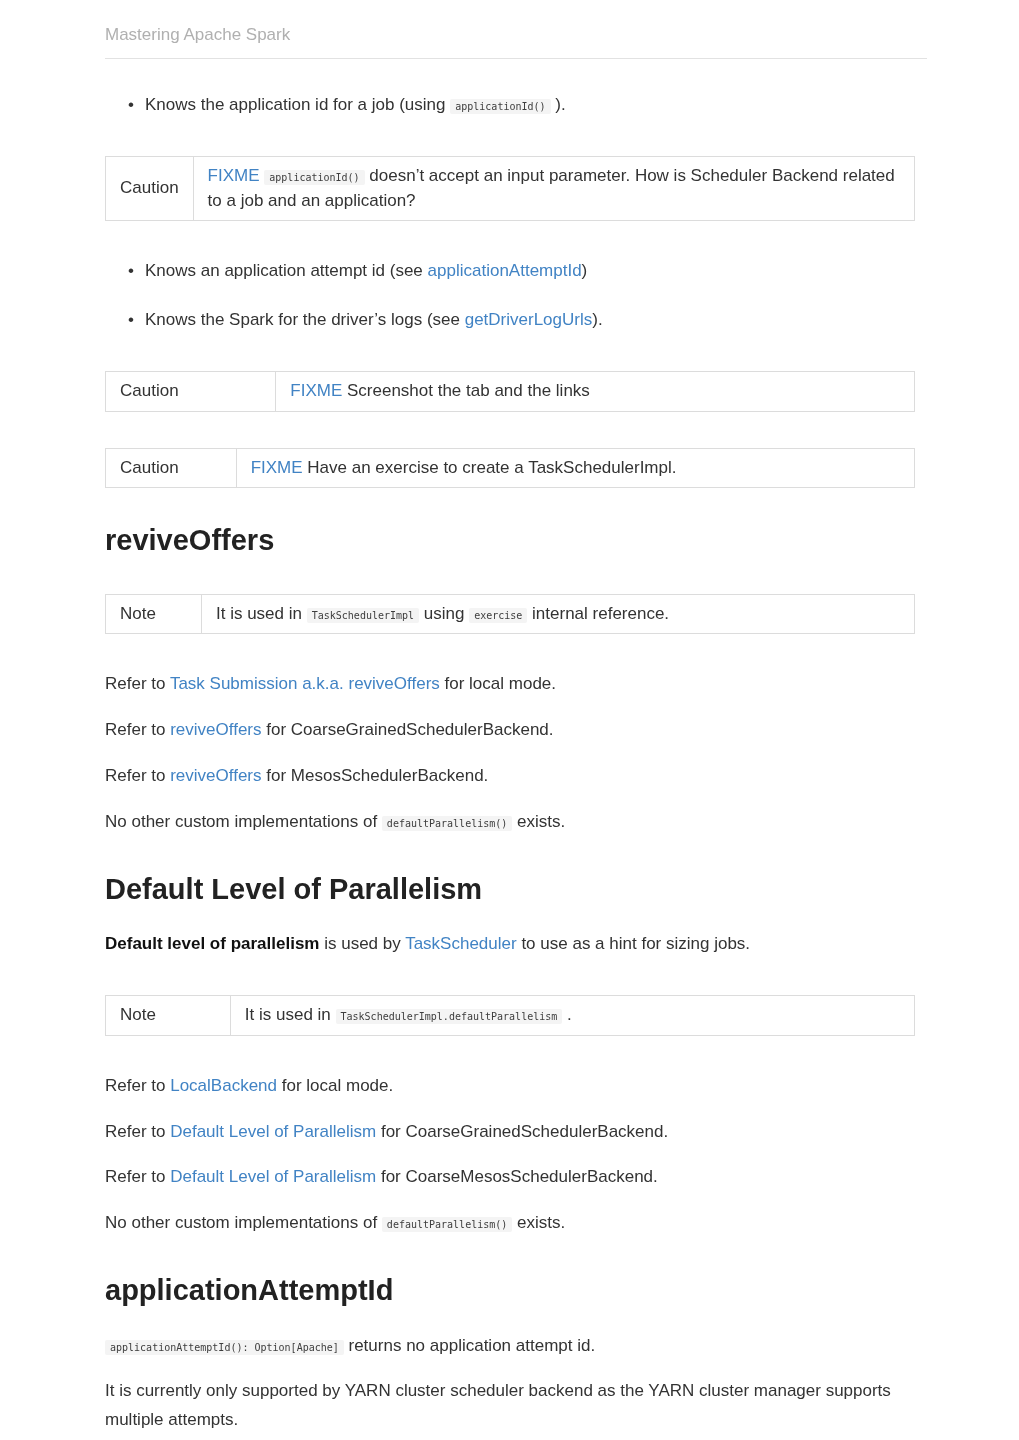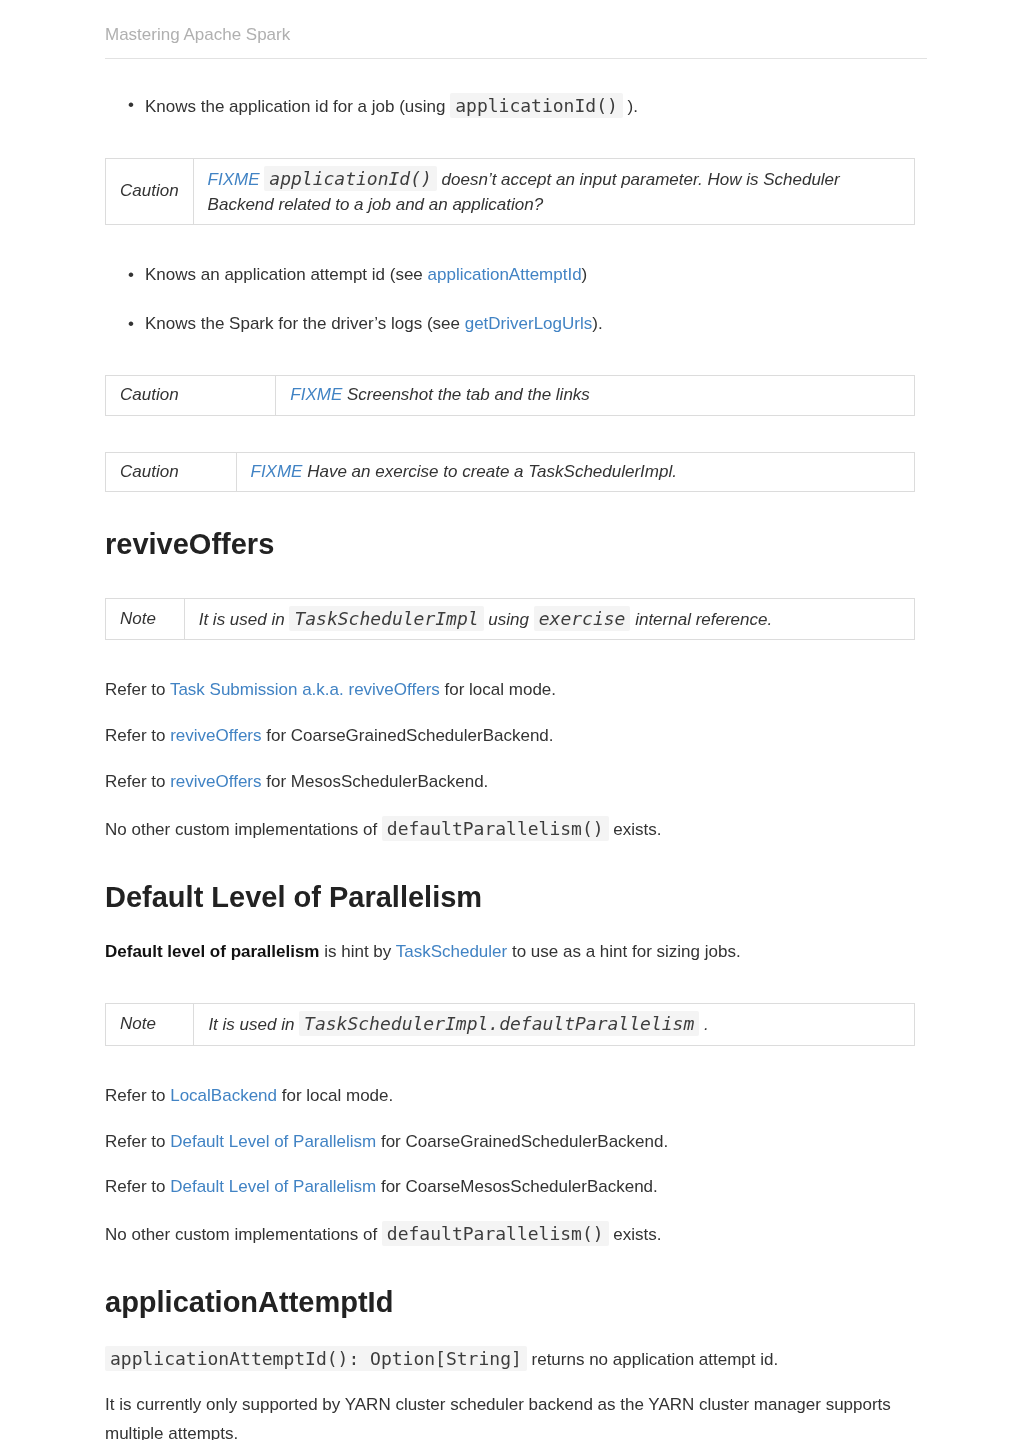--- a/index.html
+++ b/index.html
@@ -38,31 +38,31 @@
   .dot { width: 17px; flex: none; }
   .dot::before { content: "\2022"; }
   .bullet-text { margin: 0; flex: 1 1 auto; }
   h2 {
     font-size: 29px;
     font-weight: bold;
     color: var(--heading);
     margin: 36px 0 24px 0;
     line-height: 1.15;
   }
-  table.adm { width: 100%; border-collapse: collapse; margin: 36px 0; font-style: italic; }
+  table.adm { width: 100%; border-collapse: collapse; margin: 36px 0; }
   table.adm td {
     border: 1px solid var(--border);
     padding: 7px 14px;
     line-height: 1.45;
     vertical-align: middle;
   }
   td.adm-label { padding-left: 20px; white-space: nowrap; }
   code {
     font-family: "DejaVu Sans Mono", monospace;
-    font-size: 18px;
+    font-size: 10px;
     background: var(--code-bg);
     color: #3d3d3d;
     padding: 2px 5px;
     border-radius: 2px;
   }
   a { color: var(--link); text-decoration: none; cursor: pointer; }
   strong { color: #111111; }
   footer { padding: 0 104px 30px 105px; margin-left: 12px; }
   footer .rule { margin-top: 0; }
   .footer-row {
@@ -126,35 +126,35 @@
           <td class="adm-label">Note</td>
           <td class="adm-body"><span>It is used in </span><code>TaskSchedulerImpl</code><span> using </span><code>exercise</code><span> internal reference.</span></td>
         </tr>
       </tbody>
     </table>
     <p><span>Refer to </span><a href="#">Task Submission a.k.a. reviveOffers</a><span> for local mode.</span></p>
     <p><span>Refer to </span><a href="#">reviveOffers</a><span> for CoarseGrainedSchedulerBackend.</span></p>
     <p><span>Refer to </span><a href="#">reviveOffers</a><span> for MesosSchedulerBackend.</span></p>
     <p><span>No other custom implementations of </span><code>defaultParallelism()</code><span> exists.</span></p>
     <h2>Default Level of Parallelism</h2>
-    <p><strong>Default level of parallelism</strong><span> is hint by </span><a href="#">TaskScheduler</a><span> to use as a hint for sizing jobs.</span></p>
+    <p><strong>Default level of parallelism</strong><span> is used by </span><a href="#">TaskScheduler</a><span> to use as a hint for sizing jobs.</span></p>
     <table class="adm">
       <tbody>
         <tr>
           <td class="adm-label">Note</td>
           <td class="adm-body"><span>It is used in </span><code>TaskSchedulerImpl.defaultParallelism</code><span> .</span></td>
         </tr>
       </tbody>
     </table>
     <p><span>Refer to </span><a href="#">LocalBackend</a><span> for local mode.</span></p>
     <p><span>Refer to </span><a href="#">Default Level of Parallelism</a><span> for CoarseGrainedSchedulerBackend.</span></p>
     <p><span>Refer to </span><a href="#">Default Level of Parallelism</a><span> for CoarseMesosSchedulerBackend.</span></p>
     <p><span>No other custom implementations of </span><code>defaultParallelism()</code><span> exists.</span></p>
     <h2>applicationAttemptId</h2>
-    <p><code>applicationAttemptId(): Option[String]</code><span> returns no application attempt id.</span></p>
+    <p><code>applicationAttemptId(): Option[Apache]</code><span> returns no application attempt id.</span></p>
     <p><span>It is currently only supported by YARN cluster scheduler backend as the YARN cluster manager supports multiple attempts.</span></p>
   </main>
 
 <footer>
   <div class="rule"></div>
   <div class="footer-row">
     <span>Scheduler Backend</span>
     <span>199</span>
   </div>
 </footer>

